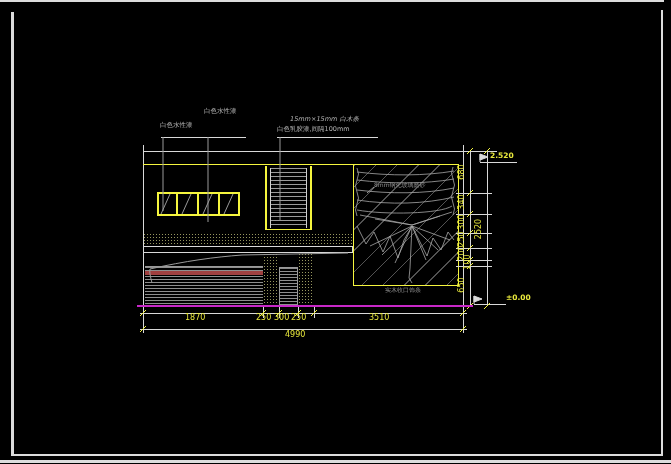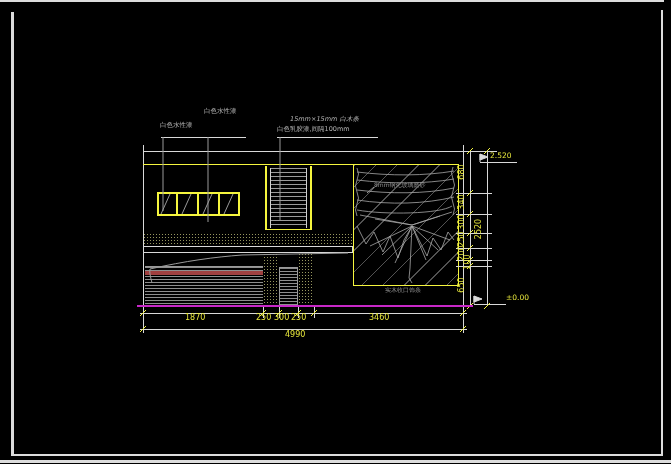--- a/index.html
+++ b/index.html
@@ -13,21 +13,21 @@
            background-size:3px 3px;}
   
   .hstripes{background:repeating-linear-gradient(to bottom,#8e8e8e 0px,#8e8e8e 1px,transparent 1px,transparent 3px);}
   
   .rungs{background:repeating-linear-gradient(to bottom,#9a9a9a 0px,#9a9a9a 1px,transparent 1px,transparent 4px);}
   
   .dhatch{background:repeating-linear-gradient(135deg,rgba(150,150,150,.55) 0px,rgba(150,150,150,.55) 1px,transparent 1px,transparent 15px);}
   .txt{position:absolute;white-space:nowrap;line-height:1;}
   .dim{color:#e8e83c;font-size:8px;}
   .dimv{color:#e8e83c;font-size:8px;text-align:center;transform:rotate(-90deg);transform-origin:center;}
-  .lvl{color:#e8e83c;font-size:7.5px;}
+  .lvl{color:#e8e83c;font-size:7.5px;font-weight:bold;}
   .note{color:#b4b4b4;font-size:6.5px;}
   .tiny{color:#8f8f8f;font-size:6px;}
   svg{position:absolute;left:0;top:0;}
 </style>
 </head>
 <body>
 
 <div id="stage">
 
   <div class="abs wline" style="left:0;top:10;width:664px;height:2px;"></div>
@@ -128,21 +128,21 @@
   <div class="txt note" style="left:204px;top:108px;">白色水性漆</div>
   <div class="txt note" style="left:290px;top:116px;font-style:italic;">15mm×15mm 白木条</div>
   <div class="txt note" style="left:277px;top:126px;">白色乳胶漆,间隔100mm</div>
   <div class="txt tiny" style="left:374px;top:182px;">8mm钢化玻璃磨砂</div>
   <div class="txt tiny" style="left:385px;top:287px;">实木收口饰条</div>
 
   <div class="txt dim" style="left:185px;top:314px;width:36px;">1870</div>
   <div class="txt dim" style="left:256px;top:314px;width:24px;">250</div>
   <div class="txt dim" style="left:274px;top:314px;width:24px;">300</div>
   <div class="txt dim" style="left:291px;top:314px;width:24px;">250</div>
-  <div class="txt dim" style="left:369px;top:314px;width:36px;">3460</div>
+  <div class="txt dim" style="left:369px;top:314px;width:36px;">3510</div>
   <div class="txt dim" style="left:285px;top:331px;width:36px;">4990</div>
 
   <div class="txt dimv" style="left:448px;top:168px;width:28px;">680</div>
   <div class="txt dimv" style="left:448px;top:198px;width:28px;">340</div>
   <div class="txt dimv" style="left:448px;top:218px;width:28px;">300</div>
   <div class="txt dimv" style="left:448px;top:235px;width:28px;">250</div>
   <div class="txt dimv" style="left:448px;top:249px;width:28px;">200</div>
   <div class="txt dimv" style="left:454px;top:258px;width:28px;">100</div>
   <div class="txt dimv" style="left:448px;top:281px;width:28px;">650</div>
   <div class="txt dimv" style="left:463px;top:225px;width:32px;">2520</div>

